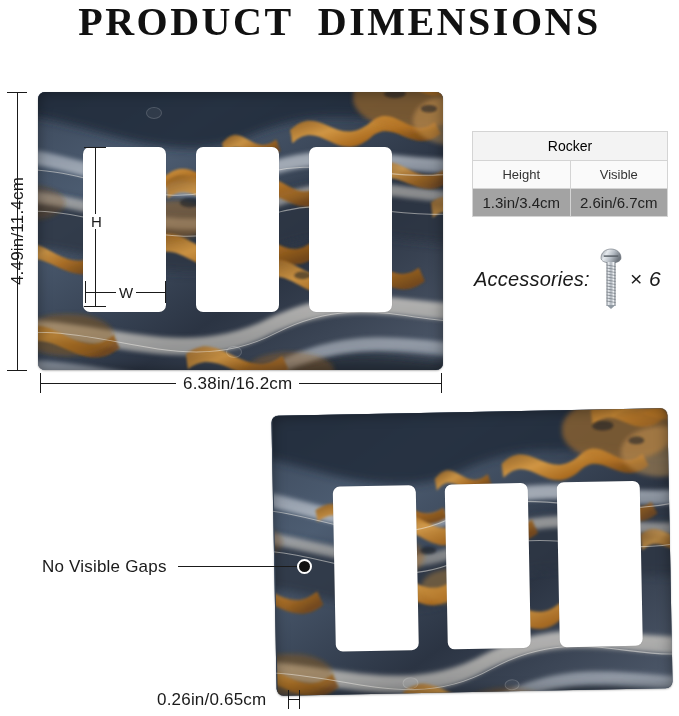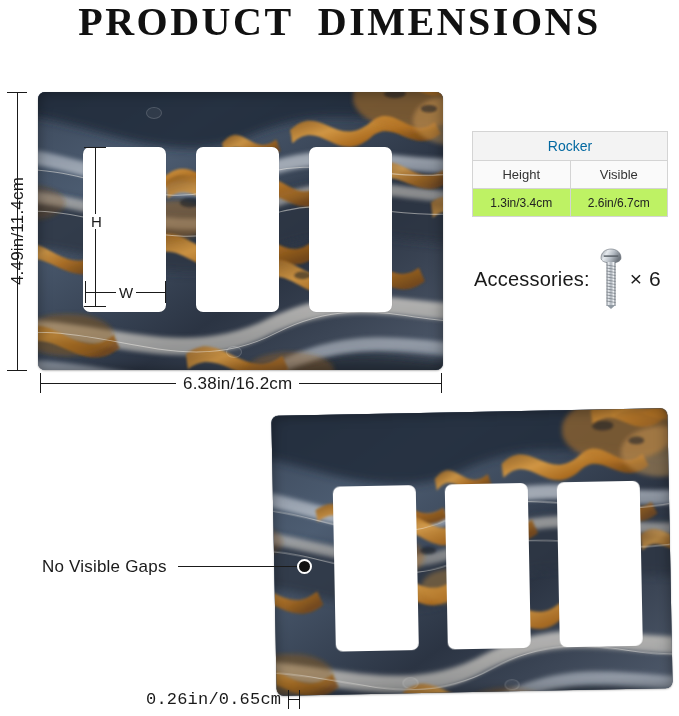--- a/index.html
+++ b/index.html
@@ -147,37 +147,38 @@
     text-align: center;
     font-weight: normal;
     padding: 0;
     height: 27px;
     vertical-align: middle;
   }
   #spec-table th.head-span {
     background: #f3f3f3;
     font-size: 14px;
     height: 28px;
-    color: #0369a1;
+    color: #000000;
   }
   #spec-table td.col-head {
     background: #fafafa;
     color: #333333;
   }
   #spec-table td.val {
-    background: #bef264;
+    background: #a3a3a3;
     color: #222222;
-    font-size: 12px;
+    font-size: 15px;
   }
 
   
   #accessories-row {
     position: absolute;
     display: flex;
     align-items: center;
+    font-style: italic;
   }
   #accessories-label {
     font-size: 20px;
     color: #1a1a1a;
     letter-spacing: 0.2px;
   }
   #screw-icon {
     margin-left: 9px;
     margin-right: 7px;
     display: block;
@@ -421,18 +422,18 @@
 
     <div class="rocker" style="left:60px;  top:72px; width:83px; height:165px;"></div>
     <div class="rocker" style="left:172px; top:72px; width:83px; height:165px;"></div>
     <div class="rocker" style="left:284px; top:72px; width:83px; height:165px;"></div>
   </div>
 
   <div id="gaps-callout-label" style="left:42px; top:557px;">No Visible Gaps</div>
   <div id="gaps-leader" style="left:178px; top:566px; width:122px;"></div>
   <div id="gaps-dot" style="left:297px; top:559px;"></div>
 
-  <div id="thickness-label" style="left:146px; top:690px;font-family:Liberation Mono, monospace;">0.26in/0.65cm</div>
+  <div id="thickness-label" style="left:157px; top:690px;">0.26in/0.65cm</div>
   <div class="cap-v" style="left:288px; top:690px; height:19px;"></div>
   <div class="dim-line-h" style="left:288px; top:699px; width:12px;"></div>
   <div class="cap-v" style="left:299px; top:690px; height:19px;"></div>
 
 </div>
 
 </body></html>

